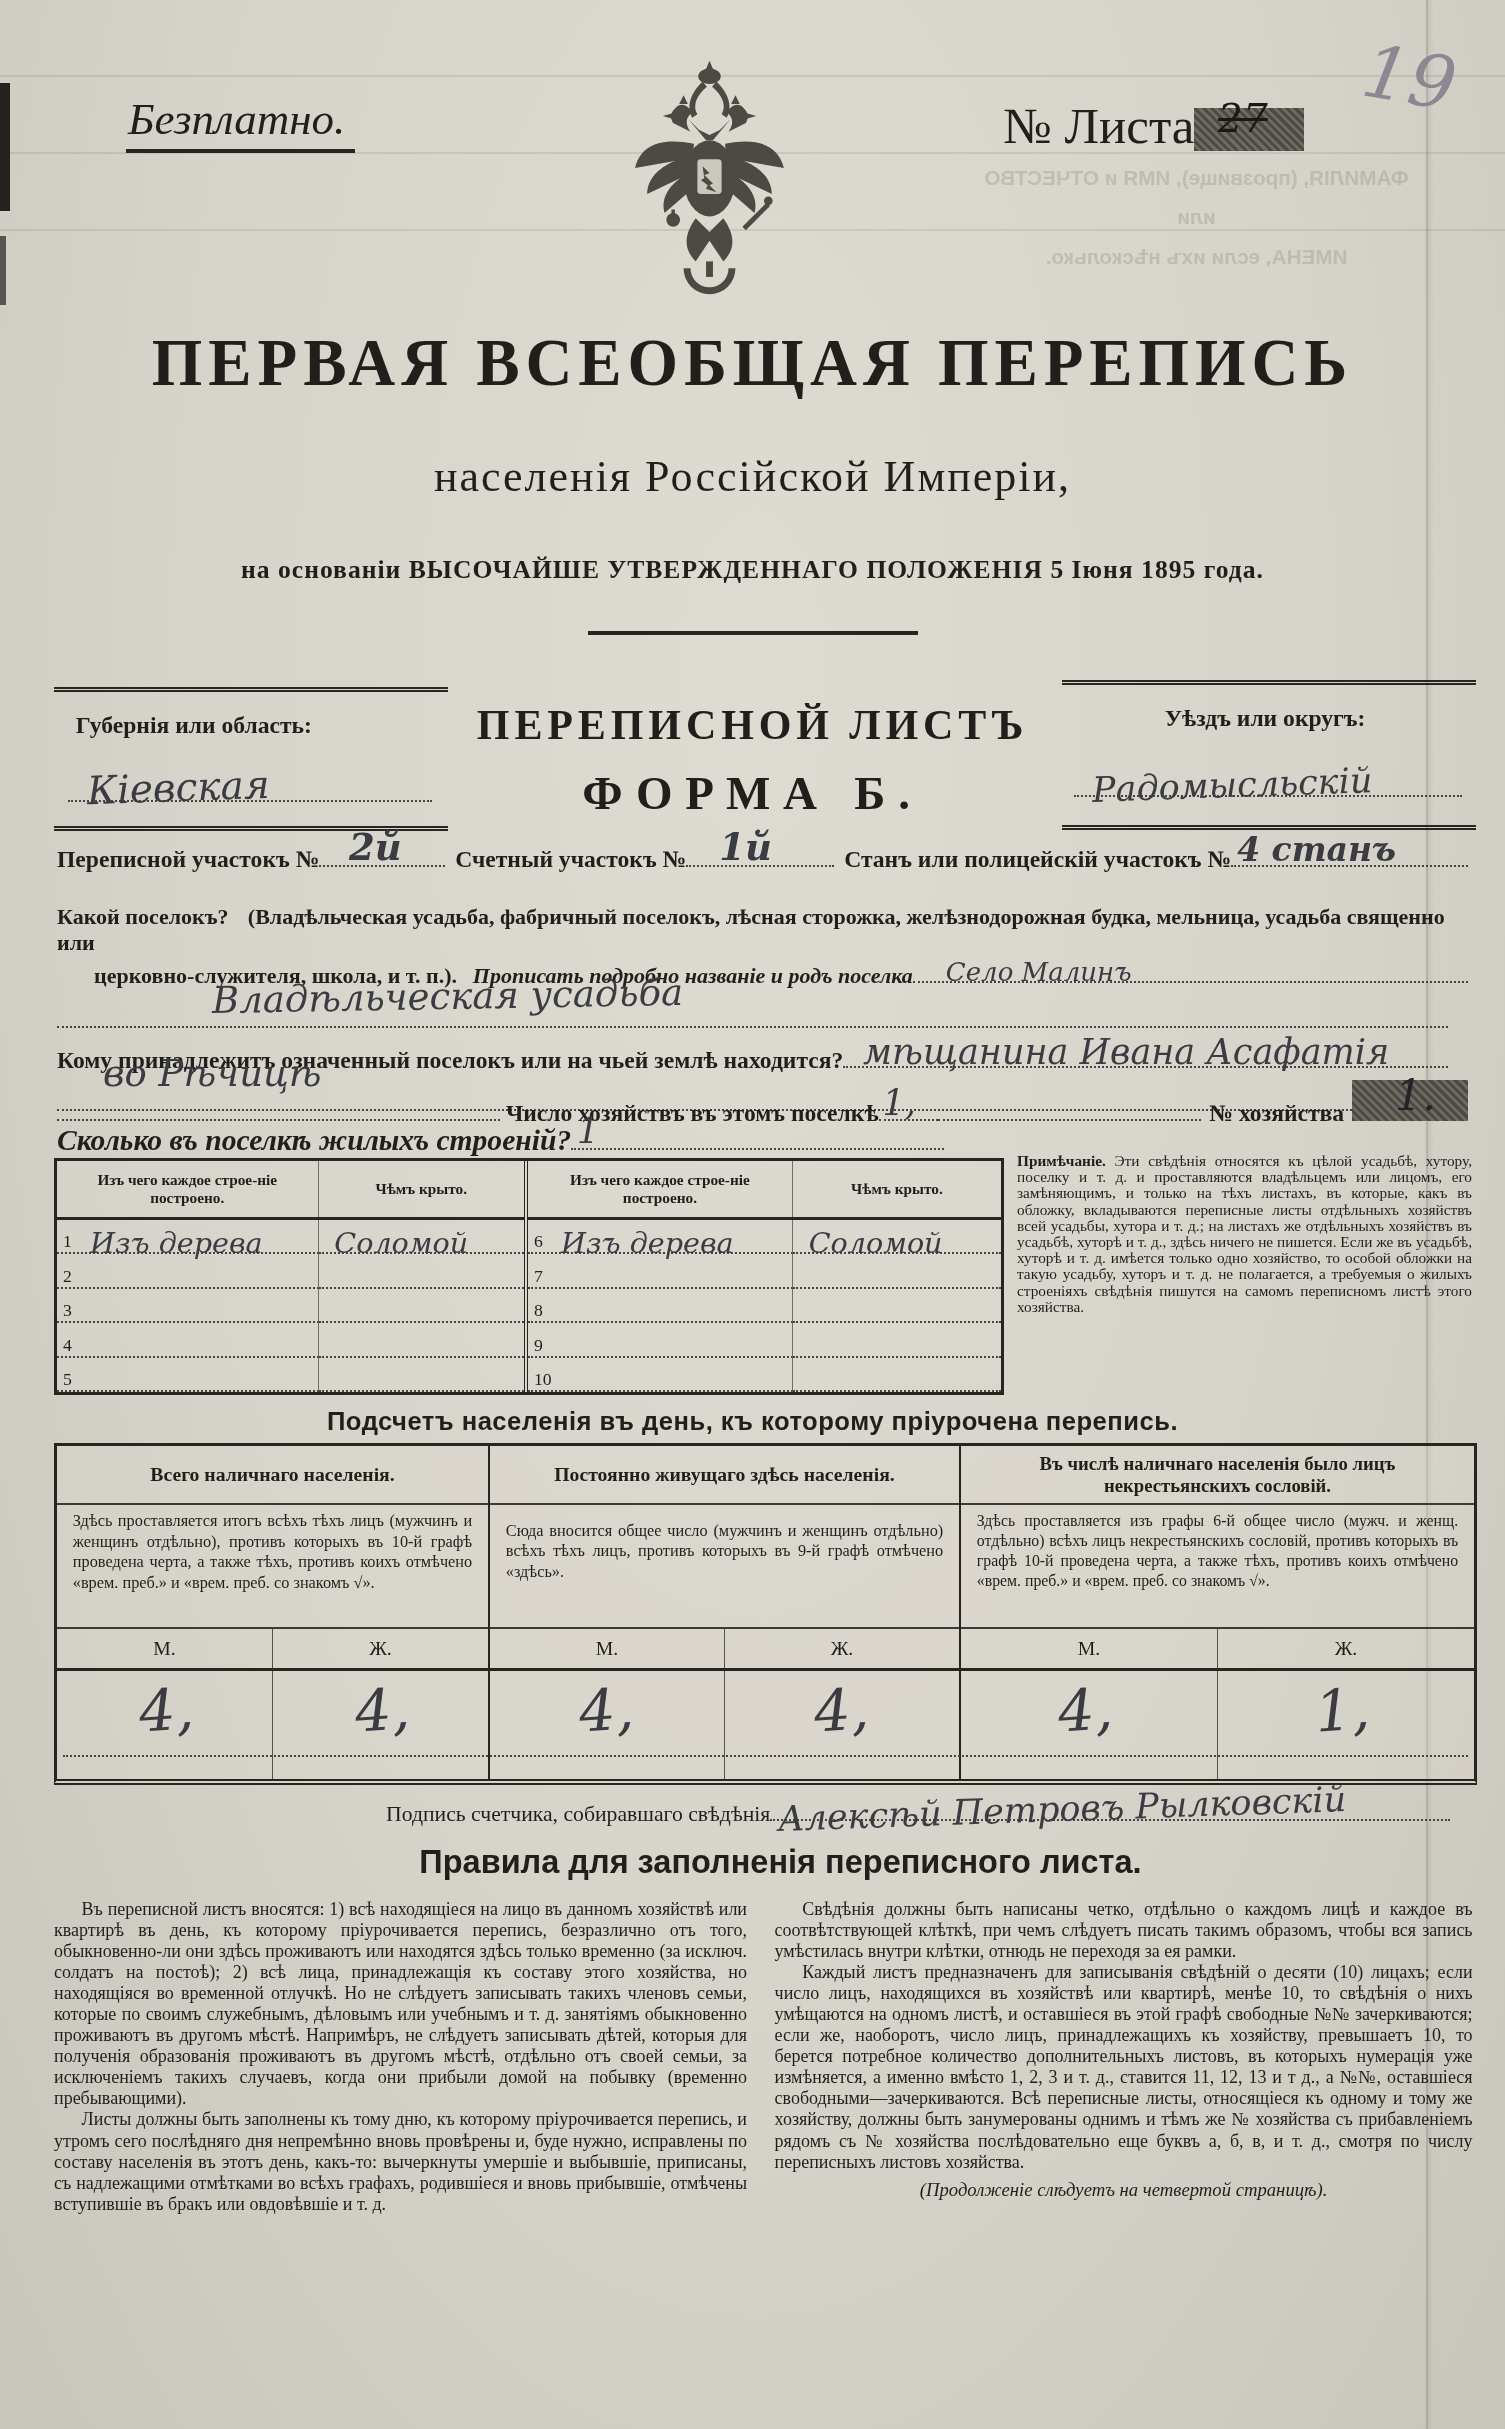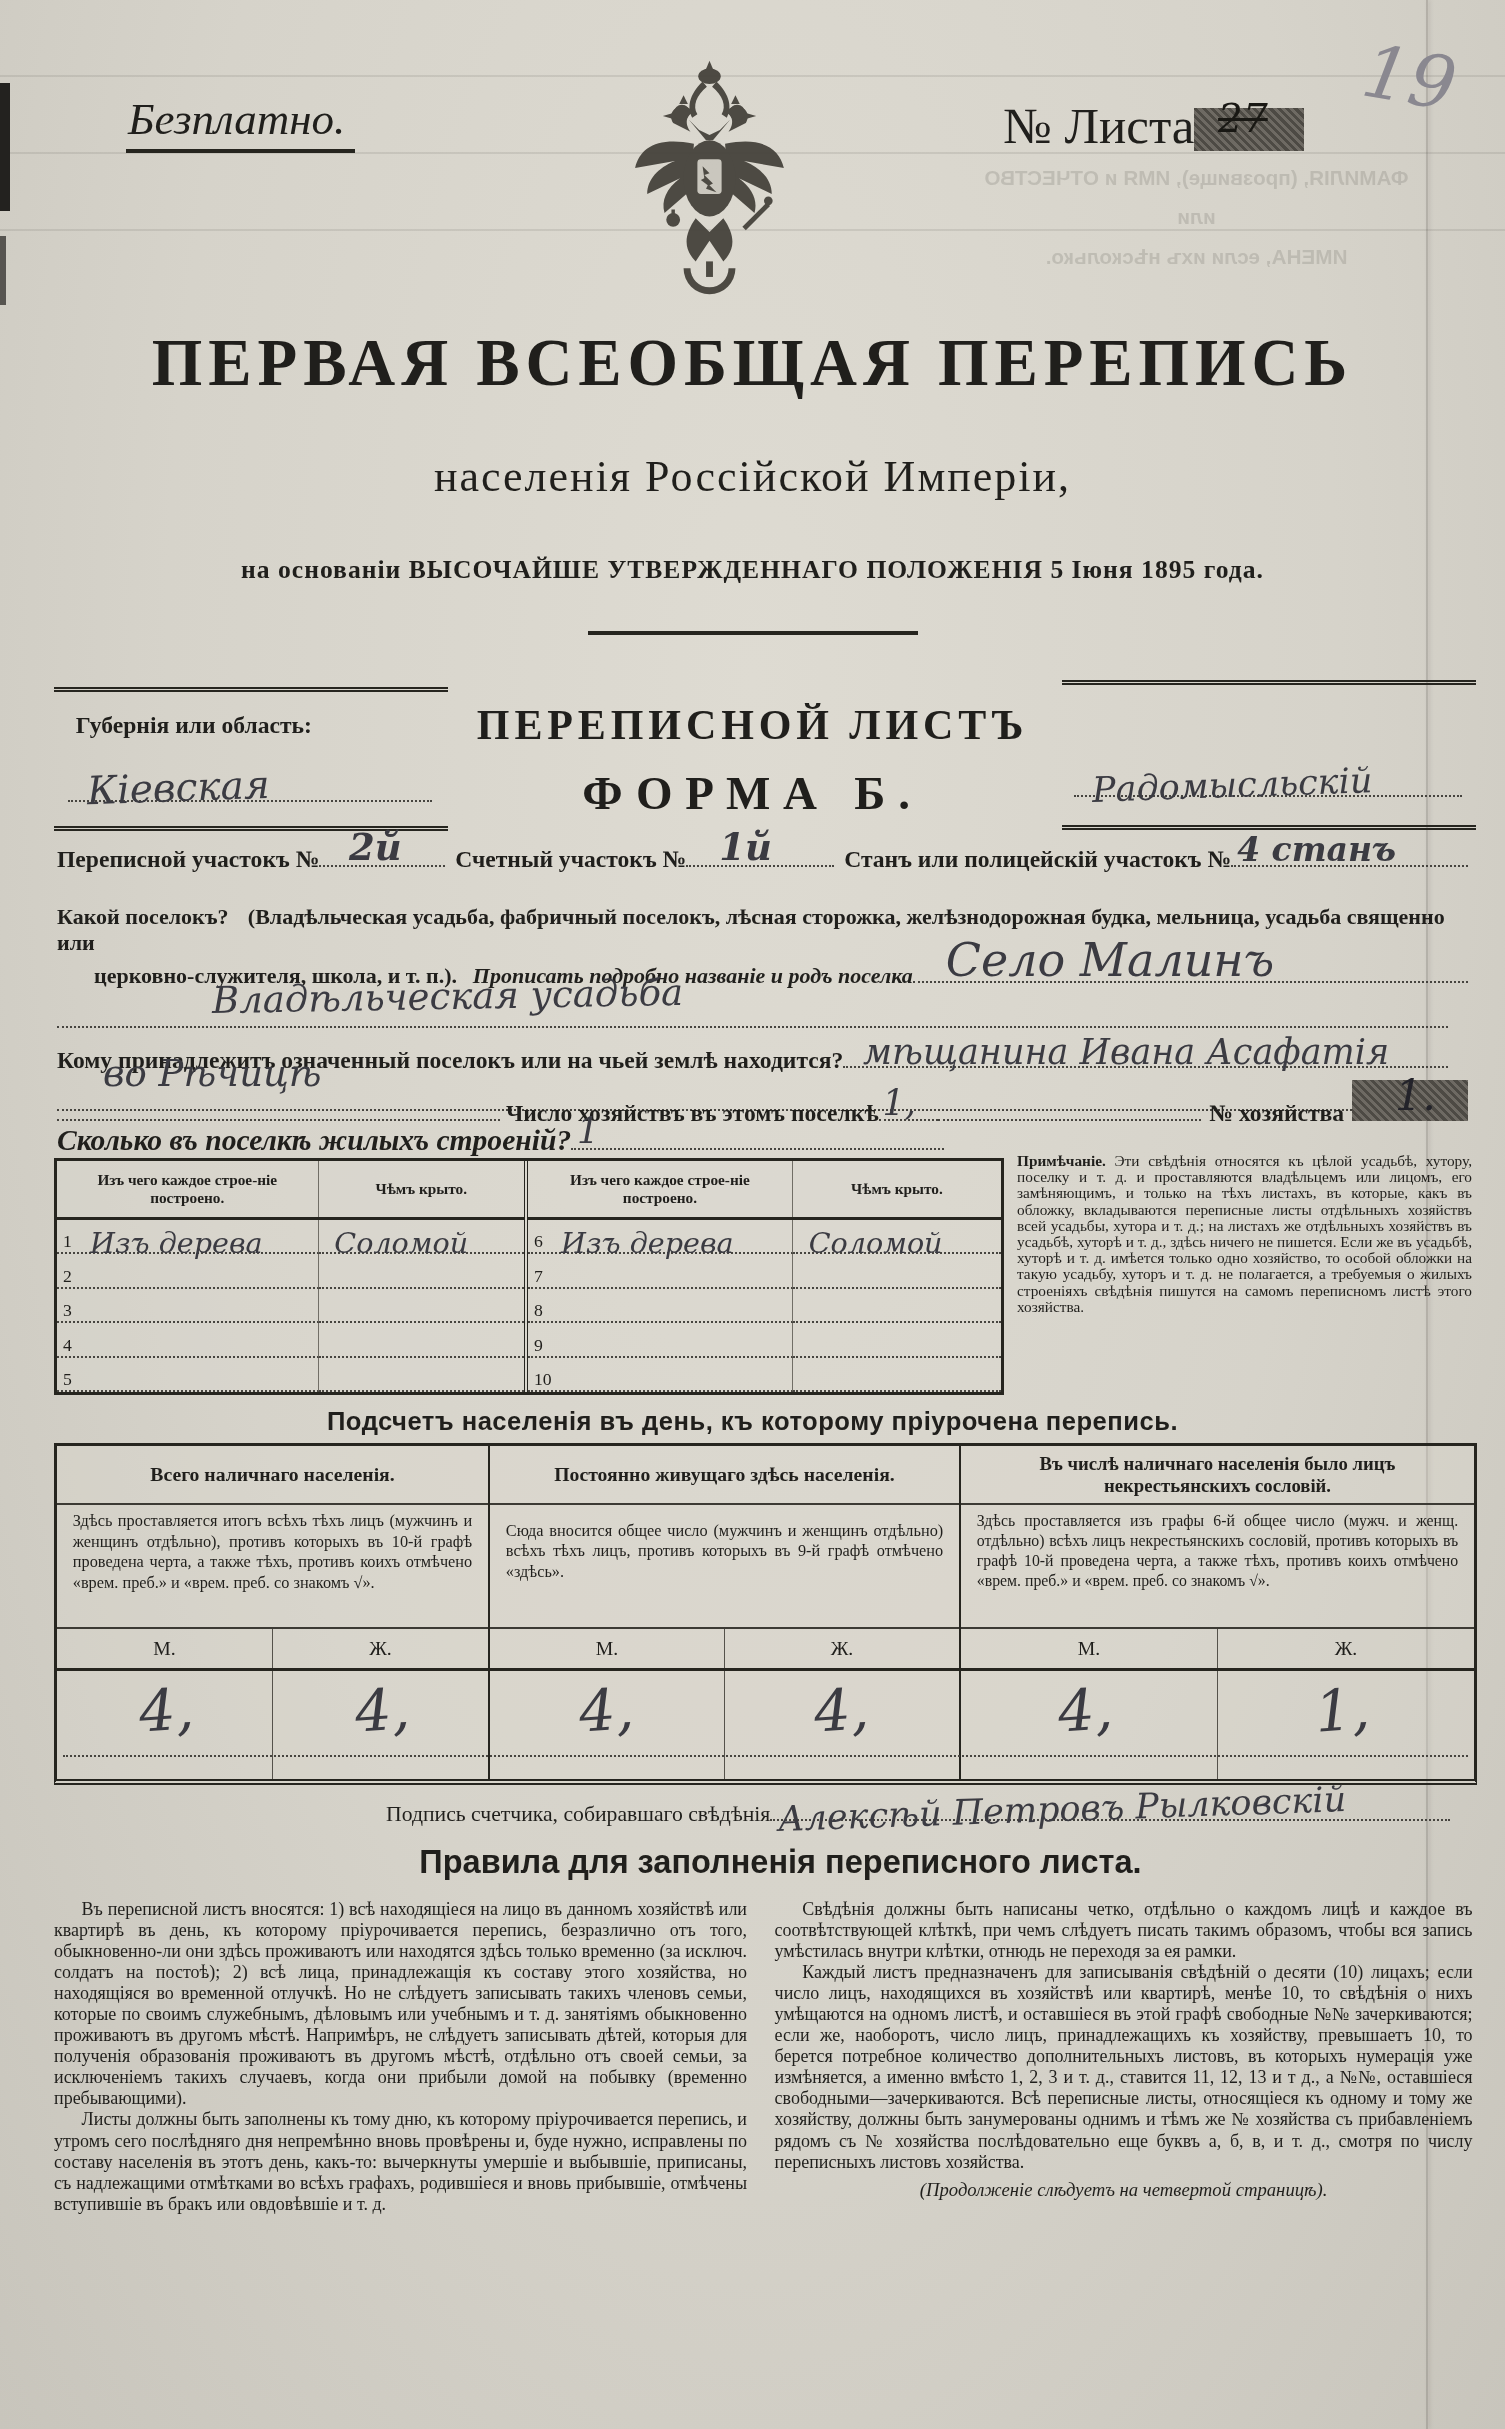--- a/index.html
+++ b/index.html
@@ -123,20 +123,21 @@
   <div class="abs hbox" style="left:54px;top:687px;width:394px;height:144px;box-sizing:border-box;">
     <div class="lbl">Губернія или область:</div>
     <div class="fulldot" style="position:absolute;left:13.8px;right:15.8px;bottom:23.6px;"></div>
     <div class="hw" style="position:absolute;left:33px;bottom:15.8px;font-size:39px;transform:rotate(-2deg);">Кіевская</div>
   </div>
 
   <div class="abs b ctr" style="top:701px;font-size:42px;letter-spacing:4.9px;">ПЕРЕПИСНОЙ ЛИСТЪ</div>
   <div class="abs b ctr" style="top:766px;font-size:47px;letter-spacing:12.8px;">ФОРМА Б.</div>
 
   <div class="abs hbox" style="left:1062px;top:680px;width:414px;height:150px;box-sizing:border-box;">
+    <div class="lbl" style="text-align:center;padding-left:0;">Уѣздъ или округъ:</div>
     <div class="fulldot" style="position:absolute;left:11.8px;right:13.8px;bottom:27.6px;"></div>
     <div class="hw" style="position:absolute;left:29.6px;bottom:19.7px;font-size:35px;transform:rotate(-2deg);">Радомысльскій</div>
   </div>
 
   <div class="abs row" style="left:57px;top:839px;width:1411px;font-size:23.6px;font-weight:bold;">
     <span>Переписной участокъ №</span>
     <span class="dots" style="width:126px;">
         <span class="hw" style="font-size:37px;left:29.6px;">2й</span>
       </span>
     <span style="margin-left:9.9px;">Счетный участокъ №</span>
@@ -150,21 +151,21 @@
   </div>
 
   <div class="abs b" style="left:57px;top:904px;width:1411px;font-size:22px;">
     <span>Какой поселокъ?</span>
     <span style="margin-left:13.8px;">(Владѣльческая усадьба, фабричный поселокъ, лѣсная сторожка, желѣзнодорожная будка, мельница, усадьба священно или</span>
   </div>
   <div class="abs row" style="left:94px;top:957px;width:1374px;font-size:22px;">
     <span class="b">церковно-служителя, школа, и т. п.).</span>
     <span class="b i" style="margin-left:15.8px;">Прописать подробно названіе и родъ поселка</span>
     <span class="dots" style="flex:1;">
-        <span class="hw" style="font-size:46px;left:33px;bottom:-5.9px;margin-top:16px;">Село Малинъ</span>
+        <span class="hw" style="font-size:26px;left:33px;bottom:-5.9px;margin-top:16px;">Село Малинъ</span>
       </span>
   </div>
   <div class="abs fulldot" style="left:57px;top:993px;width:1391px;height:33px;"></div>
   <div class="abs hw" style="left:212px;top:975px;font-size:37px;transform:rotate(-1deg);">Владѣльческая усадьба</div>
 
   <div class="abs row" style="left:57px;top:1040px;width:1391px;font-size:23.6px;">
     <span class="b">Кому принадлежитъ означенный поселокъ или на чьей землѣ находится?</span>
     <span class="dots" style="flex:1;">
         <span class="hw" style="font-size:35px;left:19.7px;bottom:-5.9px;">мѣщанина Ивана Асафатія</span>
       </span>

